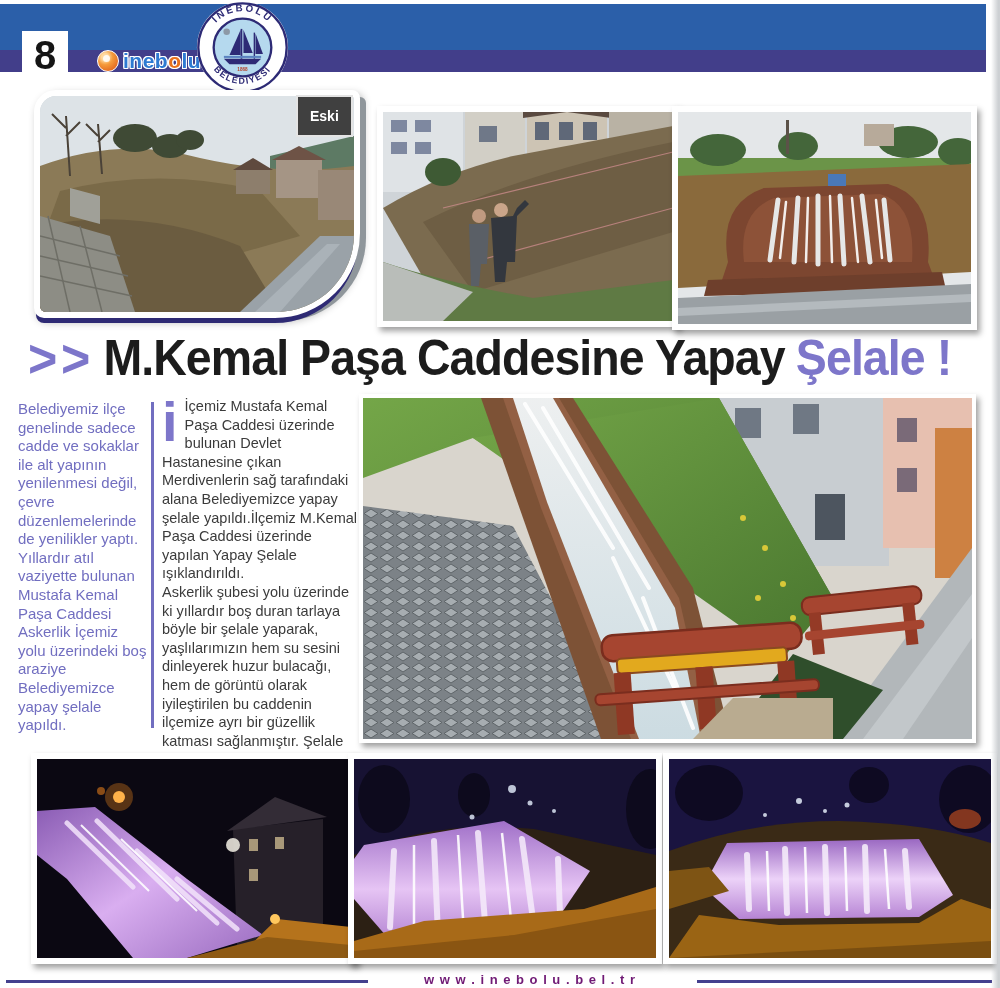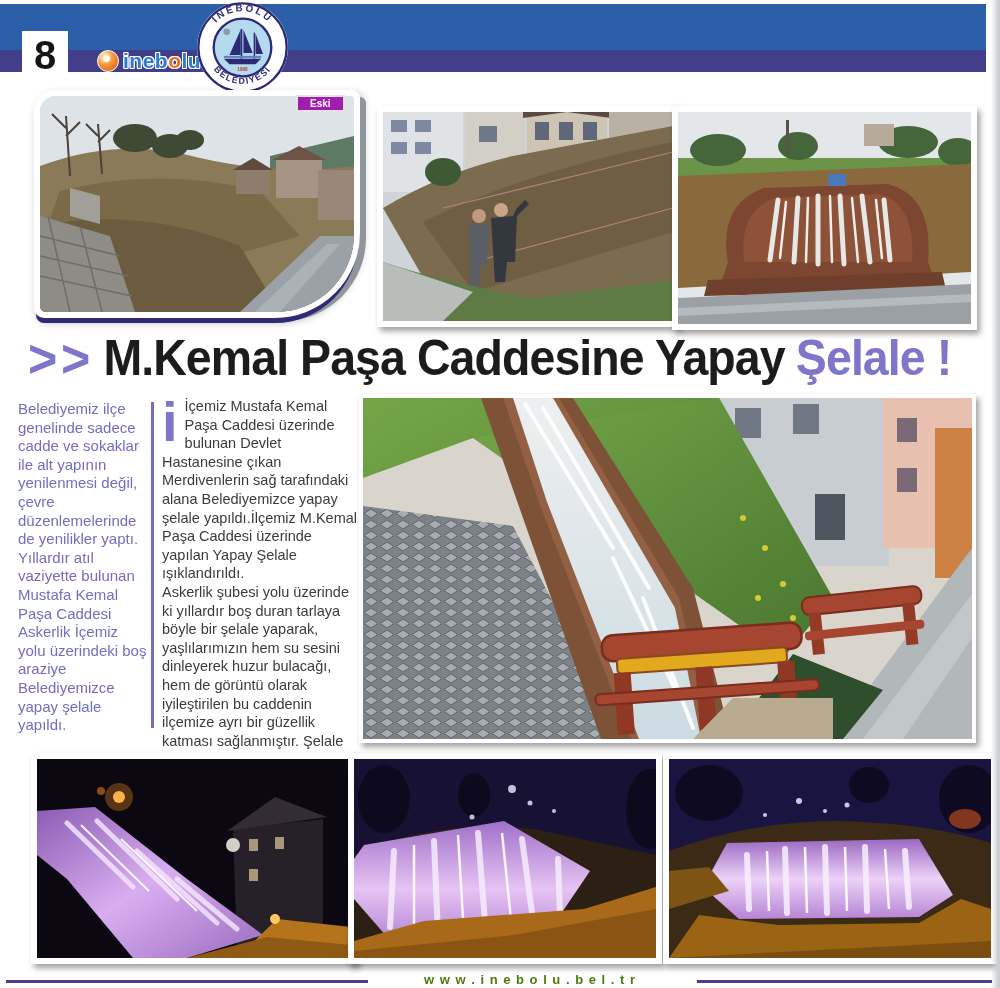--- a/index.html
+++ b/index.html
@@ -24,22 +24,22 @@
   .seal{position:absolute;left:196px;top:1px;width:93px;height:93px;}
 
   
   .photo{position:absolute;background:#fff;border:6px solid #fff;box-shadow:3px 4px 6px rgba(0,0,0,.38);}
   .photo svg{display:block;}
   .photo-old{left:34px;top:90px;border-radius:22px 8px 85px 10px;
         box-shadow:0 7px 0 -2px #2e2a74,8px 5px 0 -2px #8f969b,3px 4px 8px rgba(0,0,0,.3);}
   .photo-old svg{border-radius:16px 4px 78px 6px;}
   .photo-survey{left:377px;top:106px;}
   .photo-new{left:672px;top:106px;}
-  .eski-label{position:absolute;left:296px;top:95px;background:#a21caf;border:2px solid #e4e4e4;
-        color:#ffffff;font-size:10px;font-weight:bold;padding:1px 12px;z-index:5;}
+  .eski-label{position:absolute;left:296px;top:95px;background:#404040;border:2px solid #e4e4e4;
+        color:#ffffff;font-size:14px;font-weight:bold;padding:11px 12px;z-index:5;}
 
   
   .headline{position:absolute;left:28px;top:326px;width:965px;height:64px;display:flex;align-items:center;
         transform:scaleX(.93);transform-origin:left center;white-space:nowrap;}
   .headline .chevrons{color:#7d76ca;font-size:54px;font-weight:bold;letter-spacing:4px;margin-right:10px;}
   .headline .main{color:#1c1c1c;font-size:50px;font-weight:bold;letter-spacing:-1px;}
   .headline .accent{color:#7d76ca;font-size:50px;font-weight:bold;letter-spacing:-1px;margin-left:12px;}
 
   
   .sidebar{position:absolute;left:18px;top:400px;width:131px;font-size:15px;line-height:18.6px;color:#716ec0;}
@@ -52,21 +52,21 @@
   
   .photo-night1{left:31px;top:753px;}
   .photo-night2{left:348px;top:753px;}
   .photo-night3{left:663px;top:753px;}
 
   
   .footer-line{position:absolute;top:980px;height:3px;background:#44408e;}
   .footer-line.left{left:6px;width:362px;}
   .footer-line.right{left:697px;width:295px;}
   .footer-url{position:absolute;left:380px;top:972px;width:300px;text-align:center;
-        font-size:13px;font-weight:bold;color:#4d7c0f;letter-spacing:1px;}
+        font-size:13px;font-weight:bold;color:#701a75;letter-spacing:1px;}
 
   .scan-edge{position:absolute;right:0;top:0;width:9px;height:988px;
         background:linear-gradient(90deg,rgba(200,203,206,0) 0%,#cdd0d3 80%);}
 </style>
 </head>
 <body>
 
 <div class="page">
 
   <div class="band-blue"></div>

